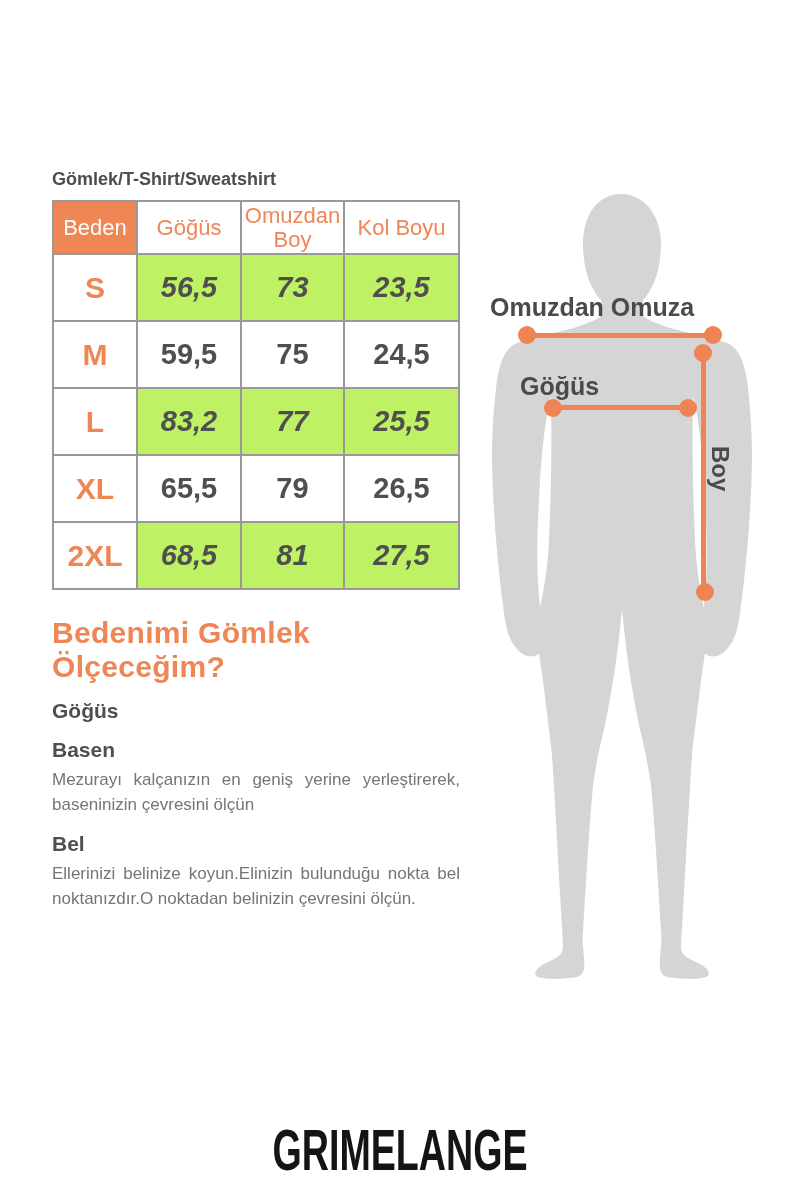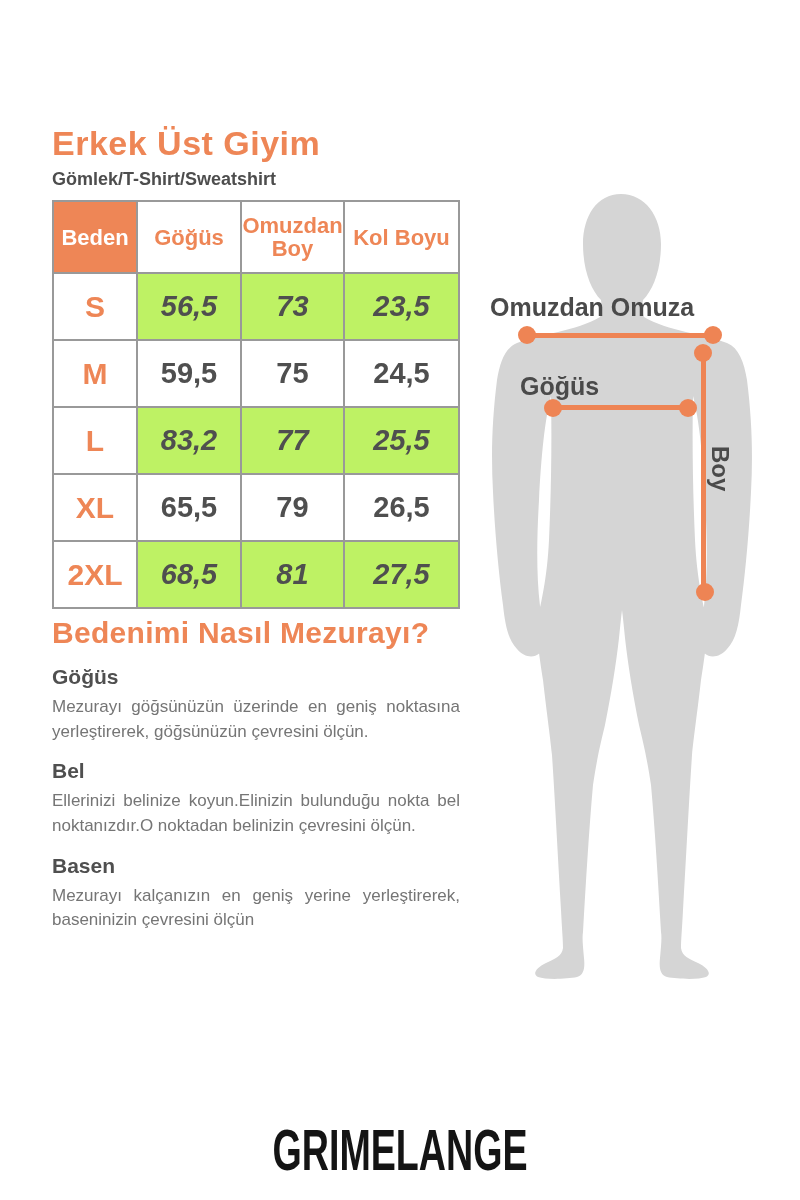--- a/index.html
+++ b/index.html
@@ -23,22 +23,22 @@
 
   table.size-table {
     position:absolute; left:52px; top:200px;
     width:406px; table-layout:fixed; border-collapse:collapse;
   }
   .size-table th, .size-table td {
     border:2px solid #999999; text-align:center; vertical-align:middle;
     background:#ffffff;
   }
   .size-table thead th {
-    height:53px; font-size:22px; font-weight:bold; color:#EE8656;
-    line-height:1.05; padding:12px 0;
+    height:53px; font-size:22px; font-weight:normal; color:#EE8656;
+    line-height:1.05; padding:2px 0;
   }
   .size-table thead th.beden-h { background:#EE8656; color:#ffffff; }
   .size-table tbody td { height:67px; }
   .size-table td.size-cell {
     font-size:30px; font-weight:bold; color:#EE8656; background:#ffffff;
   }
   .size-table td.val-cell {
     font-size:29px; font-weight:bold; color:#4F4F4F;
   }
   .size-table tr.striped td.val-cell { background:#bef264;font-style:italic; }
@@ -82,21 +82,20 @@
     text-align:center; font-size:57px; font-weight:bold; color:#141414;
     transform:scaleX(0.66); transform-origin:center;
     letter-spacing:0px; line-height:52px;
   }
 </style>
 </head>
 <body>
 
 <div class="sheet">
 
-  <div class="page-title">Erkek Üst Giyim</div>
   <div class="page-subtitle">Gömlek/T-Shirt/Sweatshirt</div>
 
   <table class="size-table">
     <colgroup>
       <col style="width:84px">
         <col style="width:104px">
         <col style="width:103px">
         <col style="width:115px">
     </colgroup>
     <thead>
@@ -135,35 +134,34 @@
       <tr class="striped">
         <td class="size-cell">2XL</td>
         <td class="val-cell">68,5</td>
         <td class="val-cell">81</td>
         <td class="val-cell">27,5</td>
       </tr>
     </tbody>
   </table>
 
   <div class="howto">
-    <div class="howto-heading">Bedenimi Nasıl Mezurayı?</div>
+    <div class="howto-heading">Bedenimi Gömlek Ölçeceğim?</div>
 
     <div>
       <div class="howto-sub">Göğüs</div>
-      <p class="howto-text">Mezurayı göğsünüzün üzerinde en geniş noktasına yerleştirerek, göğsünüzün çevresini ölçün.</p>
+    </div>
+
+    <div>
+      <div class="howto-sub">Basen</div>
+      <p class="howto-text">Mezurayı kalçanızın en geniş yerine yerleştirerek, baseninizin çevresini ölçün</p>
     </div>
 
     <div>
       <div class="howto-sub">Bel</div>
       <p class="howto-text">Ellerinizi belinize koyun.Elinizin bulunduğu nokta bel noktanızdır.O noktadan belinizin çevresini ölçün.</p>
-    </div>
-
-    <div>
-      <div class="howto-sub">Basen</div>
-      <p class="howto-text">Mezurayı kalçanızın en geniş yerine yerleştirerek, baseninizin çevresini ölçün</p>
     </div>
   </div>
 
   <div class="figure-wrap">
     <svg width="350" height="800" viewBox="0 0 350 800">
       <path fill="#D5D5D5" d="
         M 166,4
         C 190,4 206,26 206,54
         C 206,80 198,100 188,110
         C 187,117 187,122 189,127

